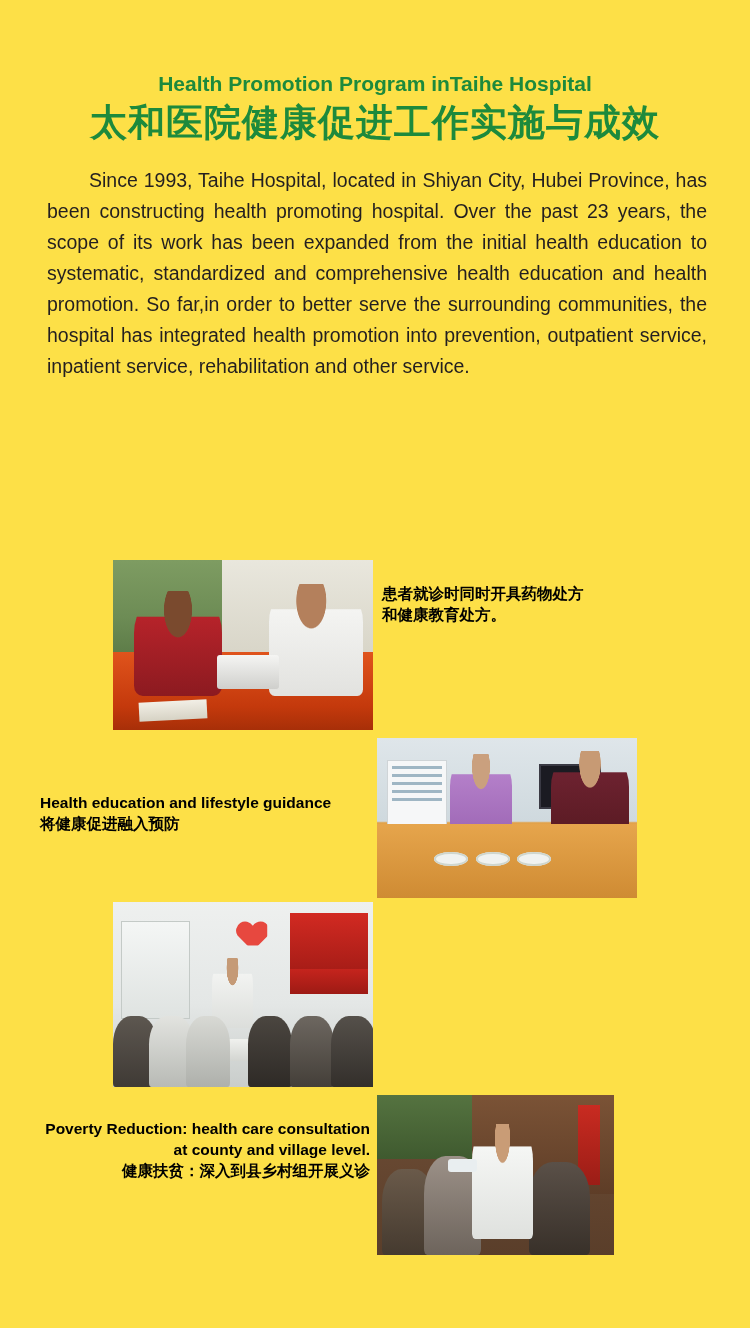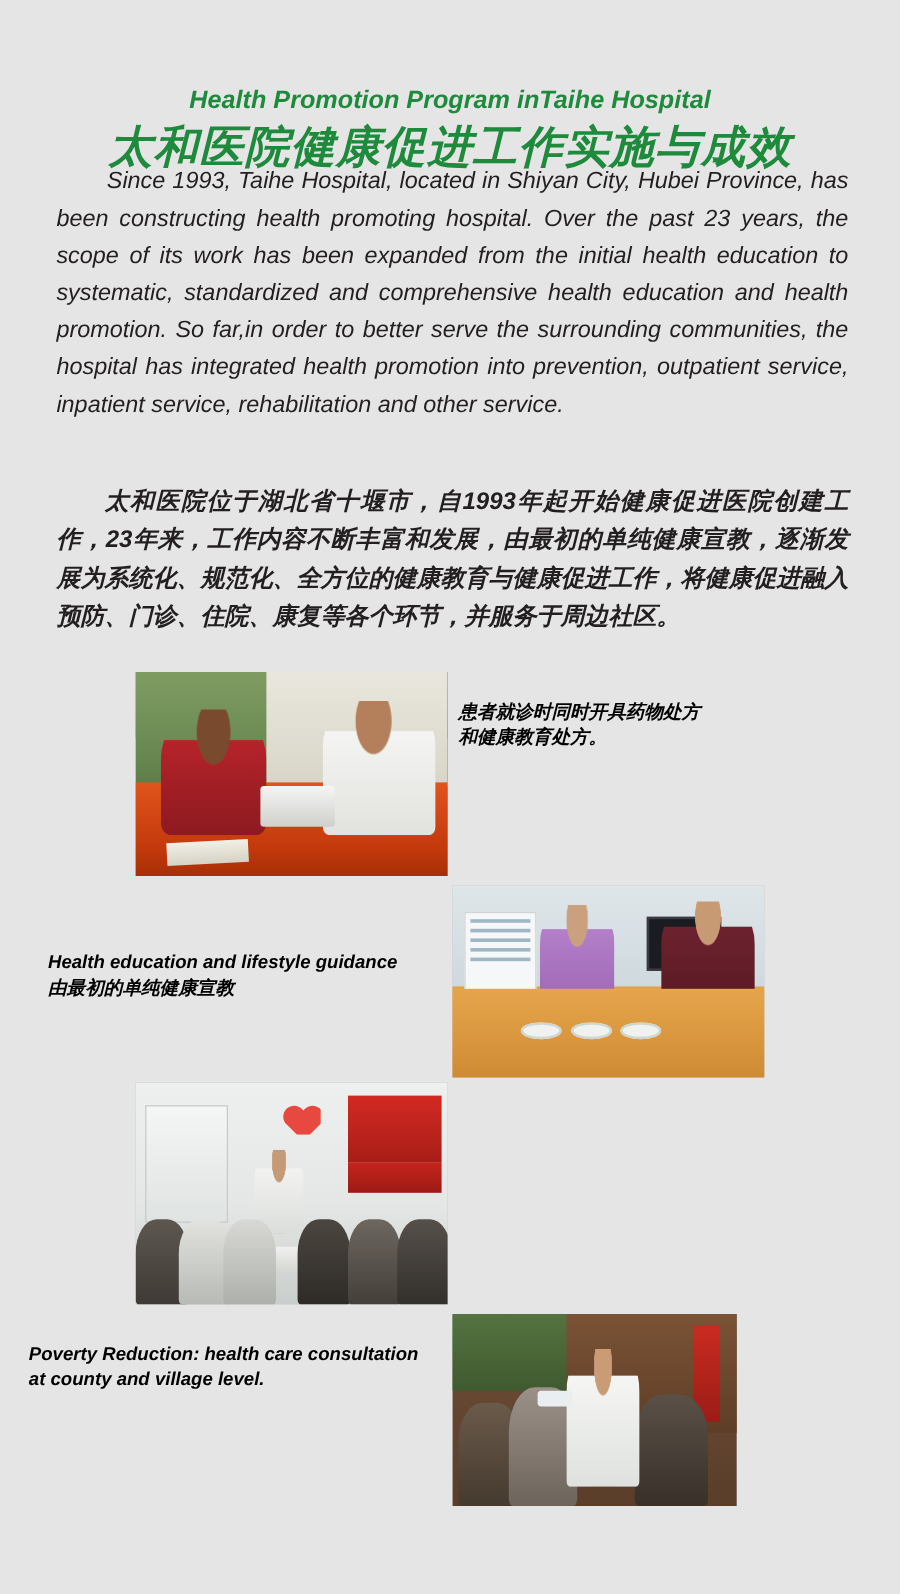--- a/index.html
+++ b/index.html
@@ -12,22 +12,21 @@
     height: 1328px;
     font-family: "Liberation Sans", sans-serif;
     color: #000000;
     position: relative;
     overflow: hidden;
   }
   .page {
     position: relative;
     width: 750px;
     height: 1328px;
-    background: #e5e5e5;
-    font-style: italic;
+    background: #fde047;
   }
 
   
   .title-en {
     position: absolute;
     left: 0;
     top: 72px;
     width: 750px;
     text-align: center;
     font-size: 21px;
@@ -44,21 +43,21 @@
     font-size: 37px;
     font-weight: bold;
     color: #1d8a3c;
     letter-spacing: 1px;
   }
 
   
   .para-en {
     position: absolute;
     left: 47px;
-    top: 136px;
+    top: 165px;
     width: 660px;
     font-size: 19.5px;
     line-height: 31px;
     text-align: justify;
     text-justify: inter-word;
     color: #231f20;
     text-indent: 42px;
   }
   .para-cn {
     position: absolute;
@@ -262,32 +261,31 @@
     position:absolute; bottom:0; border-radius:38% 38% 6% 6%;
   }
   #photo4 .v1 { left:2%;  width:22%; height:54%; background:linear-gradient(180deg,#6a5a4a,#453a2f); }
   #photo4 .v2 { left:20%; width:24%; height:62%; background:linear-gradient(180deg,#9c9188,#6d645c); }
   #photo4 .v3 { left:64%; width:26%; height:58%; background:linear-gradient(180deg,#5a5048,#383029); }
   #photo4 .mask {
     position:absolute; left:30%; top:40%; width:12%; height:8%;
     background:#e9eef0; border-radius:3px;
   }
 
-  #cap4 { left: 24px; top: 1118px; width: 330px; text-align: left; }
+  #cap4 { left: 40px; top: 1118px; width: 330px; text-align: right; }
 </style>
 </head>
 <body>
 
 <div class="page">
 
   <div class="title-en">Health Promotion Program inTaihe Hospital</div>
   <div class="title-cn">太和医院健康促进工作实施与成效</div>
 
   <div class="para-en">Since 1993, Taihe Hospital, located in Shiyan City, Hubei Province, has been constructing health promoting hospital. Over the past 23 years, the scope of its work has been expanded from the initial health education to systematic, standardized and comprehensive health education and health promotion. So far,in order to better serve the surrounding communities, the hospital has integrated health promotion into prevention, outpatient service, inpatient service, rehabilitation and other service.</div>
-  <div class="para-cn">太和医院位于湖北省十堰市，自1993年起开始健康促进医院创建工作，23年来，工作内容不断丰富和发展，由最初的单纯健康宣教，逐渐发展为系统化、规范化、全方位的健康教育与健康促进工作，将健康促进融入预防、门诊、住院、康复等各个环节，并服务于周边社区。</div>
 
   <div class="photo" id="photo1">
     <div class="ph-inner">
       <div class="bg"></div>
       <div class="wall"></div>
       <div class="wall2"></div>
       <div class="desk"></div>
       <div class="person-left"></div>
       <div class="person-right"></div>
       <div class="device"></div>
@@ -313,21 +311,21 @@
       <div class="nurse"></div>
       <div class="patient"></div>
       <div class="table"></div>
       <div class="plate p1"></div>
       <div class="plate p2"></div>
       <div class="plate p3"></div>
     </div>
   </div>
   <div class="cap" id="cap2">
     <div>Health education and lifestyle guidance</div>
-    <div class="cn">由最初的单纯健康宣教</div>
+    <div class="cn">将健康促进融入预防</div>
   </div>
 
   <div class="photo" id="photo3">
     <div class="ph-inner">
       <div class="bg"></div>
       <div class="cabinet"></div>
       <div class="banner-red"></div>
       <div class="banner-red2"></div>
       <div class="heart"></div>
       <div class="speaker"></div>
@@ -351,15 +349,16 @@
       <div class="couplet"></div>
       <div class="v1"></div>
       <div class="v2"></div>
       <div class="v3"></div>
       <div class="doctor"></div>
       <div class="mask"></div>
     </div>
   </div>
   <div class="cap" id="cap4">
     <div>Poverty Reduction: health care consultation at county and village level.</div>
+    <div class="cn">健康扶贫：深入到县乡村组开展义诊</div>
   </div>
 
 </div>
 
 </body></html>

